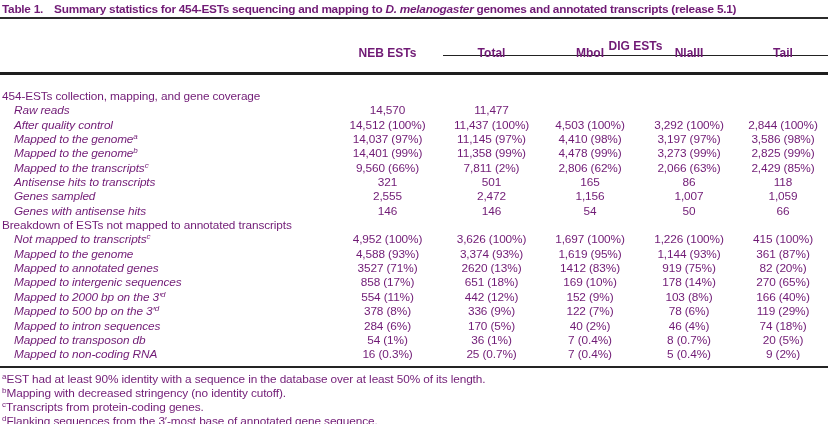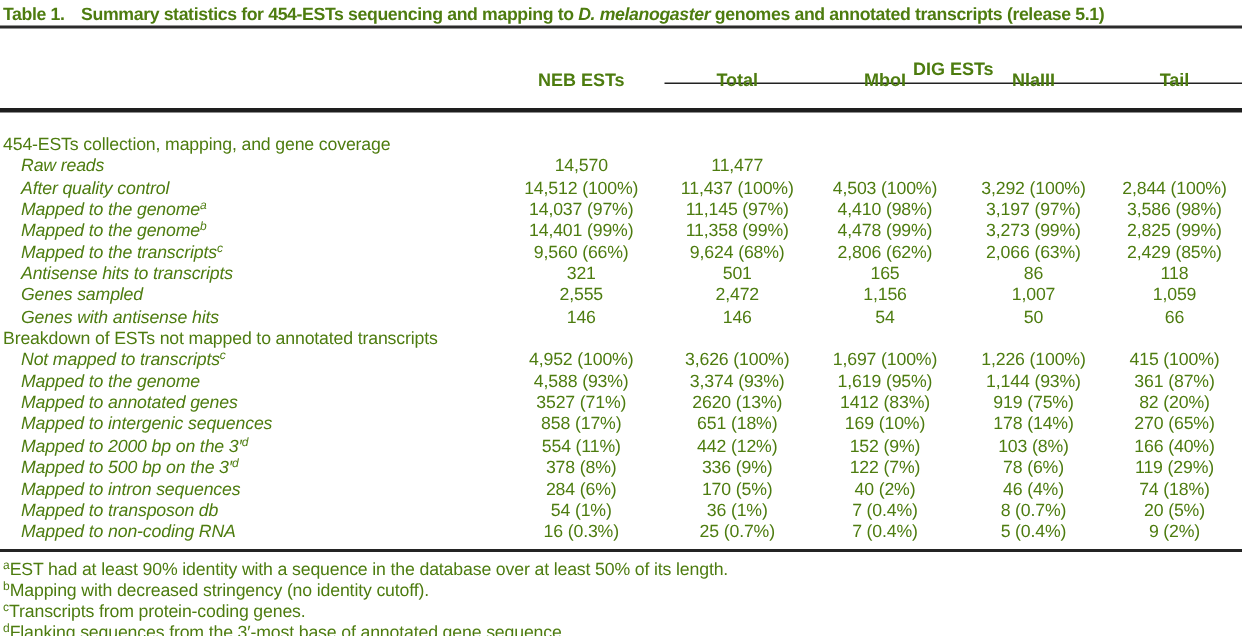--- a/index.html
+++ b/index.html
@@ -1,19 +1,19 @@
 <!DOCTYPE html>
 <html><head>
 <meta charset="utf-8">
 <style>
   * { margin:0; padding:0; box-sizing:border-box; }
   html,body { background:#ffffff; }
   .page {
     position:relative; width:828px; height:424px; background:#fff;
-    color:#4d7c0f; font-family:"Liberation Sans", sans-serif; overflow:hidden;
+    color:#701a75; font-family:"Liberation Sans", sans-serif; overflow:hidden;
   }
   .title {
     white-space:nowrap; font-weight:bold; font-size:11.8px;
     letter-spacing:-0.25px; padding:2px 0 0 2px; height:17px;
   }
   .t-label { margin-right:11px; }
   .italic { font-style:italic; }
   .rule-a { height:2px; background:#2b2b2b; }
   .rule-b { height:3px; background:#1e1e1e; }
   .rule-c { height:2px; background:#242424; margin-top:4px; }
@@ -102,21 +102,21 @@
         <div class="rlabel">Mapped to the genome<sup class="mk">b</sup></div>
         <div class="value">14,401 (99%)</div>
         <div class="value">11,358 (99%)</div>
         <div class="value">4,478 (99%)</div>
         <div class="value">3,273 (99%)</div>
         <div class="value">2,825 (99%)</div>
       </div>
       <div class="row">
         <div class="rlabel">Mapped to the transcripts<sup class="mk">c</sup></div>
         <div class="value">9,560 (66%)</div>
-        <div class="value">9,624 (68%)</div>
+        <div class="value">7,811 (2%)</div>
         <div class="value">2,806 (62%)</div>
         <div class="value">2,066 (63%)</div>
         <div class="value">2,429 (85%)</div>
       </div>
       <div class="row">
         <div class="rlabel">Antisense hits to transcripts</div>
         <div class="value">321</div>
         <div class="value">501</div>
         <div class="value">165</div>
         <div class="value">86</div>

